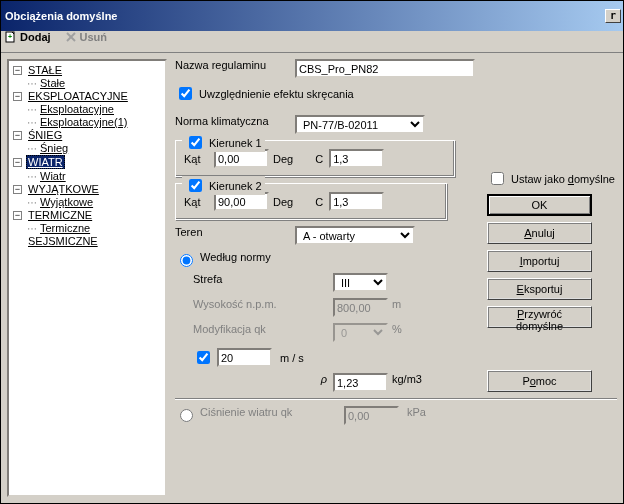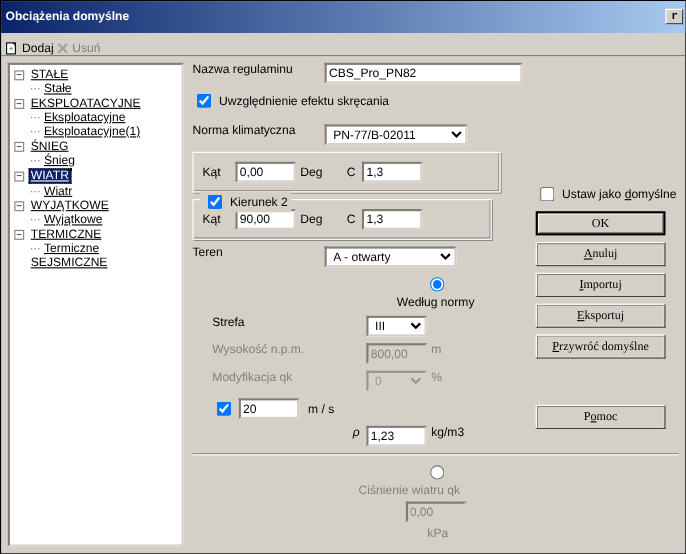--- a/index.html
+++ b/index.html
@@ -38,23 +38,24 @@
     font-family: "Marlett", monospace;
     font-size: 10px;
     line-height: 12px;
     text-align: center;
     cursor: default;
   }
   .toolbar {
     height: 22px;
     border-bottom: 1px solid #808080;
     display: flex;
-    align-items: flex-end;
+    align-items: flex-start;
     padding: 0 4px;
-    gap: 2px;
+    gap: 14px;
+    font-weight: bold;
   }
   .tb-item { display: flex; align-items: center; gap: 3px; }
   .tb-item.disabled { color: #808080; }
   .body {
     flex: 1;
     display: flex;
     padding: 6px;
     gap: 8px;
   }
   .tree {
@@ -123,47 +124,47 @@
     background: #d4d0c8;
   }
   .group-title {
     position: absolute;
     top: -8px; left: 6px;
     background: #d4d0c8;
     padding: 0 3px;
     display: flex; align-items: center; gap: 4px;
   }
   .btn {
-    width: 118px;
+    width: 105px;
     height: 22px;
     border: 1px solid #404040;
     border-top-color: #fff;
     border-left-color: #fff;
     box-shadow: 1px 1px 0 #808080 inset, -1px -1px 0 #dfdfdf inset;
     background: #d4d0c8;
-    font-family: Liberation Serif, serif;
+    font-family: Liberation Sans, sans-serif;
     font-size: 11px;
     cursor: default;
     text-align: center;
   }
   .btn.default {
     border: 2px solid #000;
     box-shadow: 1px 1px 0 #fff inset, -1px -1px 0 #808080 inset;
   }
   .right-col {
     position: absolute;
     right: 0;
     top: 110px;
     display: flex;
     flex-direction: column;
     gap: 6px;
   }
   .disabled-text { color: #808080; }
   .underline { text-decoration: underline; }
-  .radio { display: flex; align-items: center; gap: 4px; flex-direction: column; }
+  .radio { display: flex; align-items: flex-start; gap: 4px; }
   .hr {
     border-top: 1px solid #808080;
     border-bottom: 1px solid #fff;
     height: 0; margin: 2px 0 6px 0;
   }
   .lbl-unit { margin-left: 4px; }
   .spread { display: flex; align-items: center; }
   .icon-svg { width: 12px; height: 12px; }
 </style>
 </head>
@@ -311,20 +312,24 @@
       <div style="height:6px"></div>
 
       <div class="row">
         <span class="lbl">Norma klimatyczna</span>
         <select class="field" style="width:130px">
           <option>PN-77/B-02011</option>
         </select>
       </div>
 
       <div class="group" style="width:280px">
+        <div class="group-title">
+          <input type="checkbox" checked="" style="">
+          <span>Kierunek 1</span>
+        </div>
         <div class="spread">
           <span class="lbl-sm">Kąt</span>
           <input type="text" class="field w-num" value="0,00" style="">
           <span class="lbl-unit">Deg</span>
           <span style="width:30px;text-align:right;margin-right:6px">C</span>
           <input type="text" class="field w-num" value="1,3" style="">
         </div>
       </div>
 
       <div class="group" style="width:272px">

